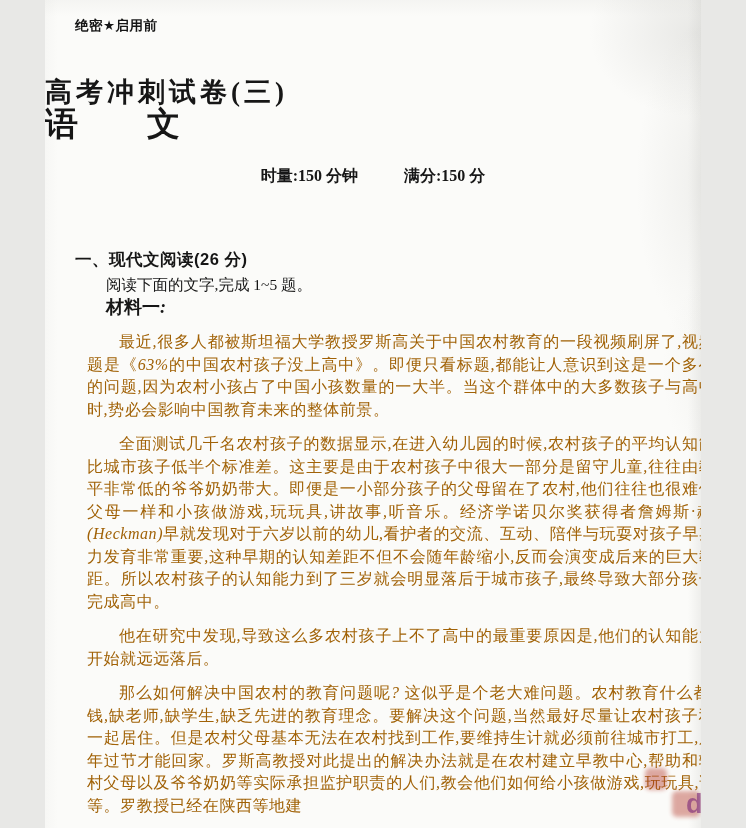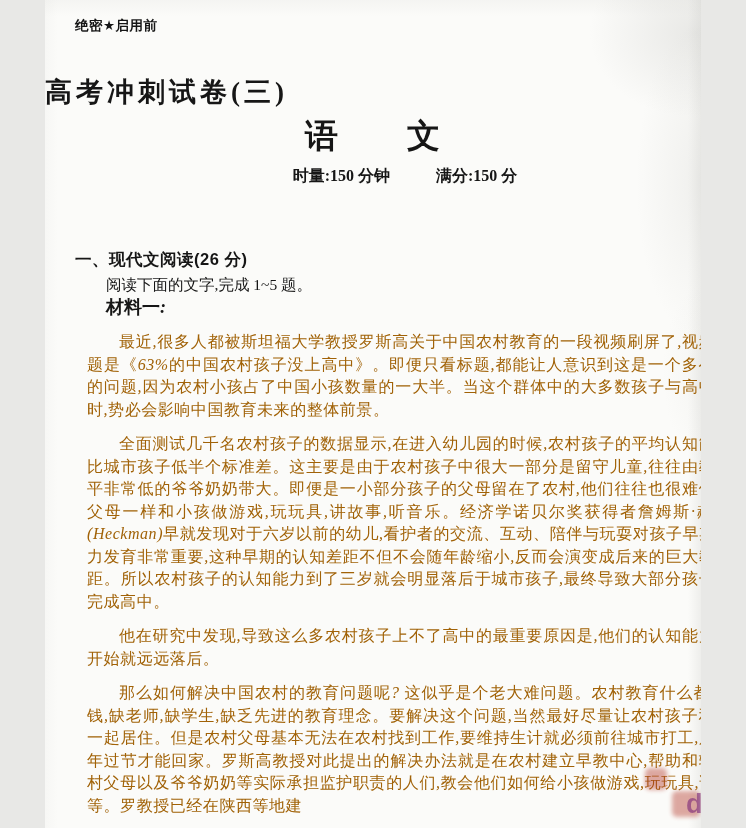--- a/index.html
+++ b/index.html
@@ -26,28 +26,28 @@
   .secret-label {
     position: absolute; top: 17px; left: 30px;
     font-family: "Liberation Sans", "DejaVu Sans", sans-serif;
     font-weight: bold; font-size: 13.5px; letter-spacing: 0.5px;
   }
   .paper-title {
     position: absolute; top: 74px; left: 0; width: 100%;
     font-size: 27px; font-weight: bold; letter-spacing: 4px;
   }
   .paper-subject {
-    position: absolute; top: 114px; left: 0; width: 100%;
-    text-align: center;
+    position: absolute; top: 102px; left: 0; width: 100%;
+    text-align: left;
     font-size: 33px; font-weight: bold; letter-spacing: 1px;
   }
   .paper-meta {
     position: absolute; top: 166px; left: 0; width: 100%;
     display: flex; justify-content: center; gap: 46px;
-    font-size: 16px; font-weight: bold; padding-left: 32px;
+    font-size: 16px; font-weight: bold;
   }
   .content {
     position: absolute; top: 246px; left: 30px; width: 686px;
   }
   .sec-heading {
     font-family: "Liberation Sans", "DejaVu Sans", sans-serif;
     font-weight: bold; font-size: 16.5px; line-height: 27px;
     letter-spacing: 0.5px; margin: 0;
   }
   .sub-heading {

